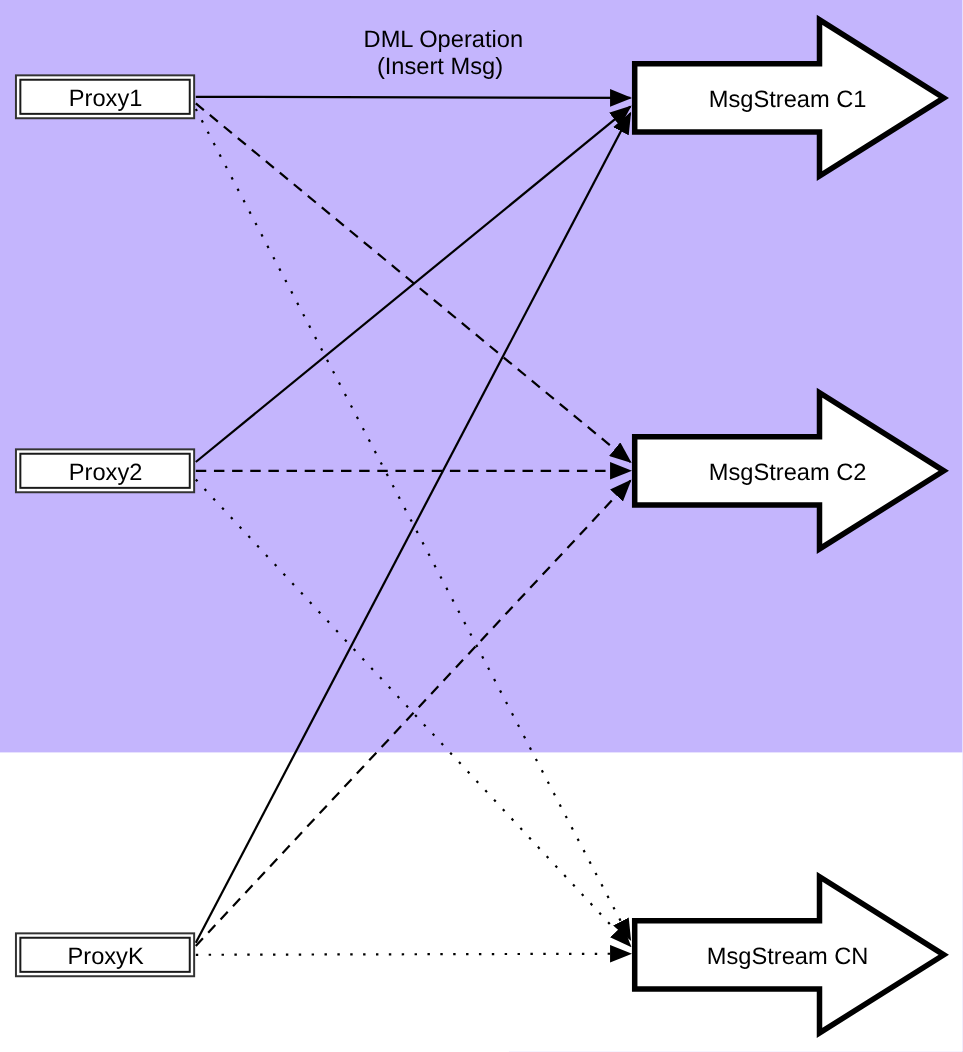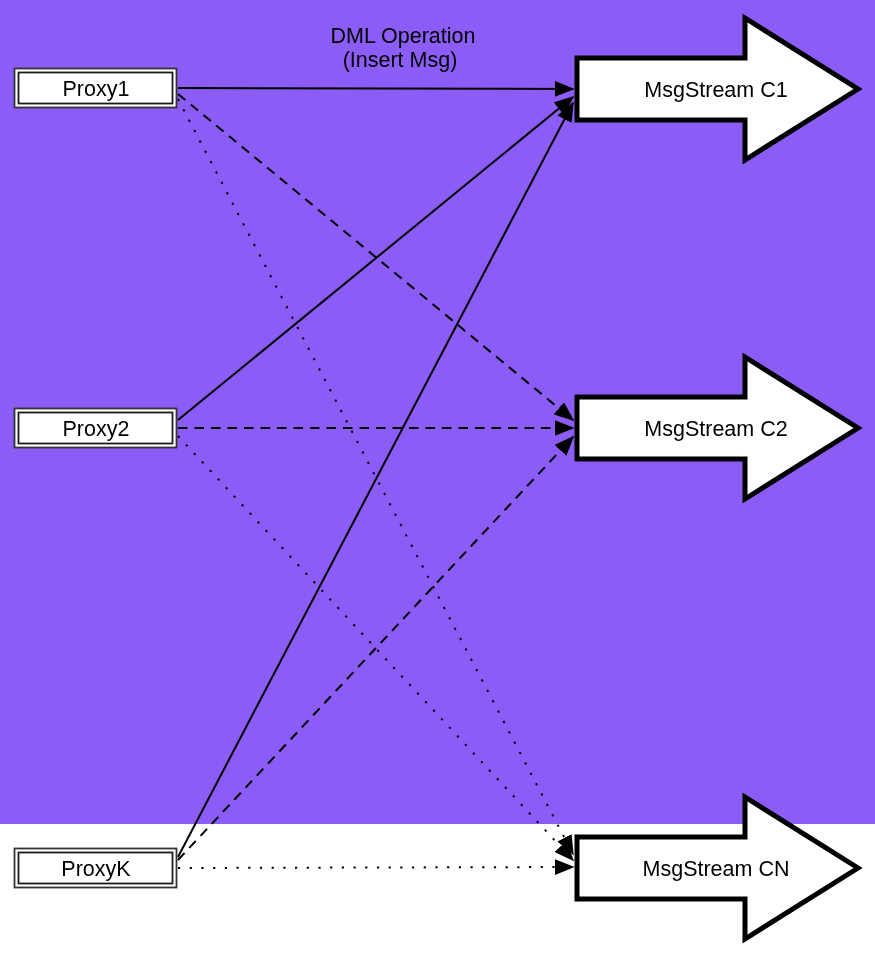--- a/index.html
+++ b/index.html
@@ -7,22 +7,22 @@
     padding: 0;
     background: #ffffff;
     width: 875px;
     height: 956px;
     overflow: hidden;
     font-family: "Liberation Sans", sans-serif;
   }
   .diagram-wrap {
     position: relative;
     width: 875px;
-    height: 824px;
-    background: #8b5cf6;
+    height: 684px;
+    background: #c4b5fd;
     text-decoration: underline;
   }
   svg { display: block; }
   .edge {
     stroke: #000000;
     stroke-width: 2;
     fill: none;
   }
   .edge.dashed { stroke-dasharray: 9.5 7; }
   .edge.dotted { stroke-dasharray: 2.2 9.5; }

